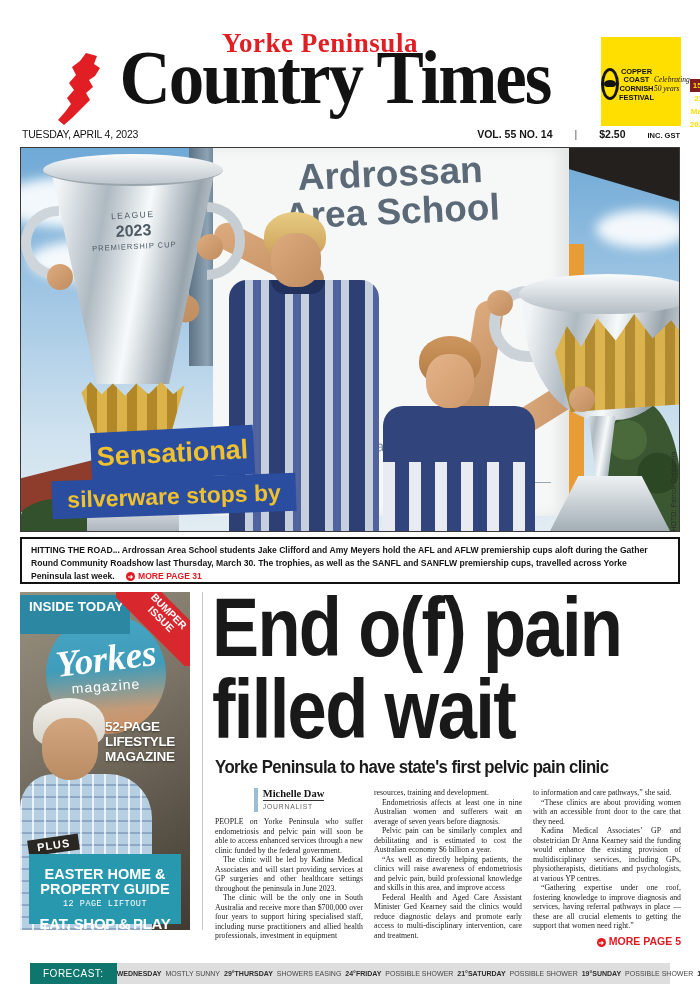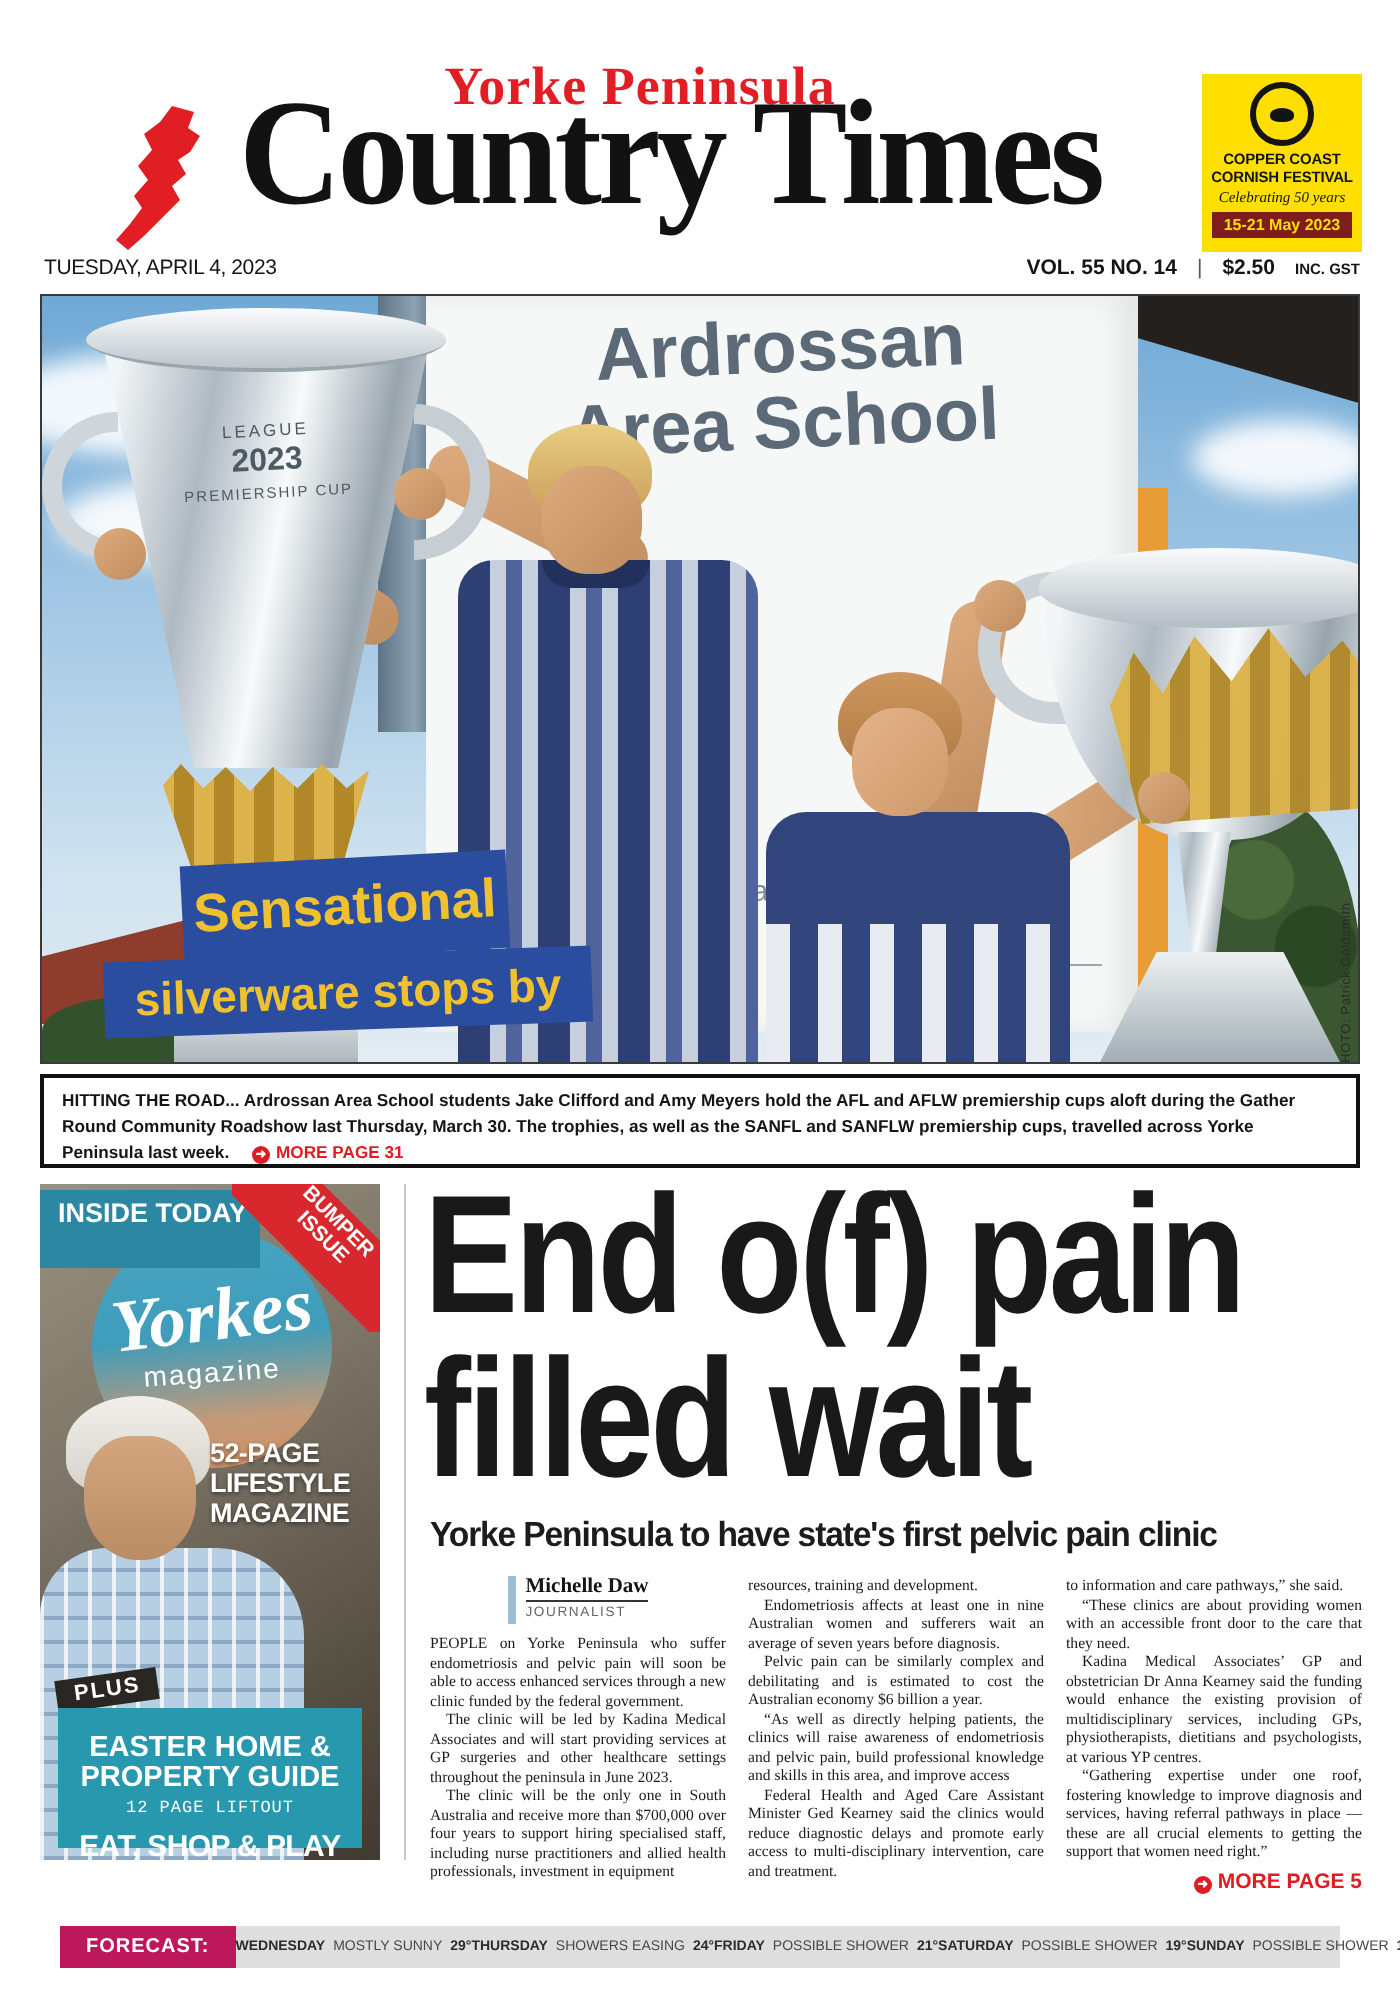--- a/index.html
+++ b/index.html
@@ -7,30 +7,30 @@
         font-family:"Liberation Sans",sans-serif;color:#151515;}
 
   
   .region-title{position:absolute;top:28px;left:0;width:640px;text-align:center;
     font-family:"Liberation Serif",serif;font-weight:bold;font-size:27px;color:var(--masthead-red,#e01e24);letter-spacing:.5px;}
   .main-title{position:absolute;top:40px;left:75px;width:520px;text-align:center;
     font-family:"Liberation Serif",serif;font-weight:bold;font-size:71px;line-height:1;
     letter-spacing:-2px;color:#121212;transform:scaleY(1.06);transform-origin:left top;}
   .map-icon{position:absolute;left:56px;top:52px;}
   .badge{position:absolute;top:37px;right:19px;width:80px;height:89px;background:var(--badge-yellow,#ffdf00);
-    display:flex;flex-direction:column;align-items:center;padding-top:4px;box-sizing:border-box;}
+    display:flex;flex-direction:row;align-items:center;padding-top:4px;box-sizing:border-box;}
   .badge-logo{width:26px;height:26px;border-radius:50%;border:3px solid #141414;background:var(--badge-yellow,#ffdf00);
     display:flex;align-items:center;justify-content:center;}
   .badge-logo i{display:block;width:12px;height:7px;background:#141414;border-radius:50% 50% 40% 40%;}
   .badge-t1{font-size:7.5px;font-weight:bold;color:#141414;margin-top:3px;line-height:1.15;text-align:center;letter-spacing:-.1px;}
   .badge-script{font-family:"Liberation Serif",serif;font-style:italic;font-size:7.5px;color:#141414;margin-top:1px;}
   .badge-dates{margin-top:3px;width:70px;height:13px;background:#7f1d1d;color:var(--badge-yellow,#ffdf00);
     font-size:8px;font-weight:bold;text-align:center;line-height:13px;}
   .dateline-left{position:absolute;left:22px;top:128px;font-size:10.5px;font-weight:normal;letter-spacing:-.2px;}
-  .dateline-right{position:absolute;right:20px;top:128px;font-size:10.5px;font-weight:bold;display:flex;gap:10px;align-items:baseline;}
+  .dateline-right{position:absolute;right:20px;top:128px;font-size:10.5px;font-weight:bold;display:flex;gap:22px;align-items:baseline;}
   .dateline-right .sep{font-weight:normal;color:#555;}
   .dateline-right .gst{font-size:7.5px;}
 
   
   .photo{position:absolute;left:20px;top:147px;width:660px;height:385px;border:1px solid #3a3a3a;
     box-sizing:border-box;overflow:hidden;background:linear-gradient(180deg,#6fa9d6 0%,#a9cbe6 45%,#cfe2ef 75%,#e2ecf3 100%);}
   .cloud{position:absolute;background:rgba(255,255,255,.9);border-radius:50%;filter:blur(6px);}
   .roof-left{position:absolute;left:0;top:312px;width:72px;height:52px;background:#8e3c2c;
     clip-path:polygon(0 35%,100% 0,100% 100%,0 100%);}
   .bush-left{position:absolute;left:0;top:350px;width:95px;height:35px;background:#33512c;border-radius:50% 50% 0 0;}
@@ -151,21 +151,21 @@
     border-bottom:1px solid #333;padding-bottom:1px;}
   .byline-role{font-size:6.8px;color:#666;letter-spacing:.8px;margin-top:2px;}
   .col p{font-family:"Liberation Serif",serif;font-size:7.8px;line-height:1.22;text-align:justify;
     color:#1a1a1a;margin:0;text-indent:8px;}
   .col p.first{text-indent:0;}
   .more5{text-align:right;color:var(--accent-red,#e01b22);font-weight:bold;font-size:10.5px;margin-top:4px;}
 
   
   .forecast{position:absolute;left:30px;top:963px;width:640px;height:21px;background:#dedede;
     display:flex;align-items:center;}
-  .fc-label{background:#be185d;color:#fff;font-size:10px;font-weight:bold;height:21px;line-height:21px;
+  .fc-label{background:#0f766e;color:#fff;font-size:10px;font-weight:normal;height:21px;line-height:21px;
     padding:0 13px;letter-spacing:.5px;}
   .fc-days{flex:1;display:flex;justify-content:space-evenly;align-items:center;font-size:7px;color:#2c2c2c;}
   .fc-item{white-space:nowrap;}
   .fc-day{font-weight:bold;}
   .fc-cond{color:#474747;margin:0 2px;}
   .fc-temp{font-weight:bold;}
 </style>
 </head>
 <body>
 

